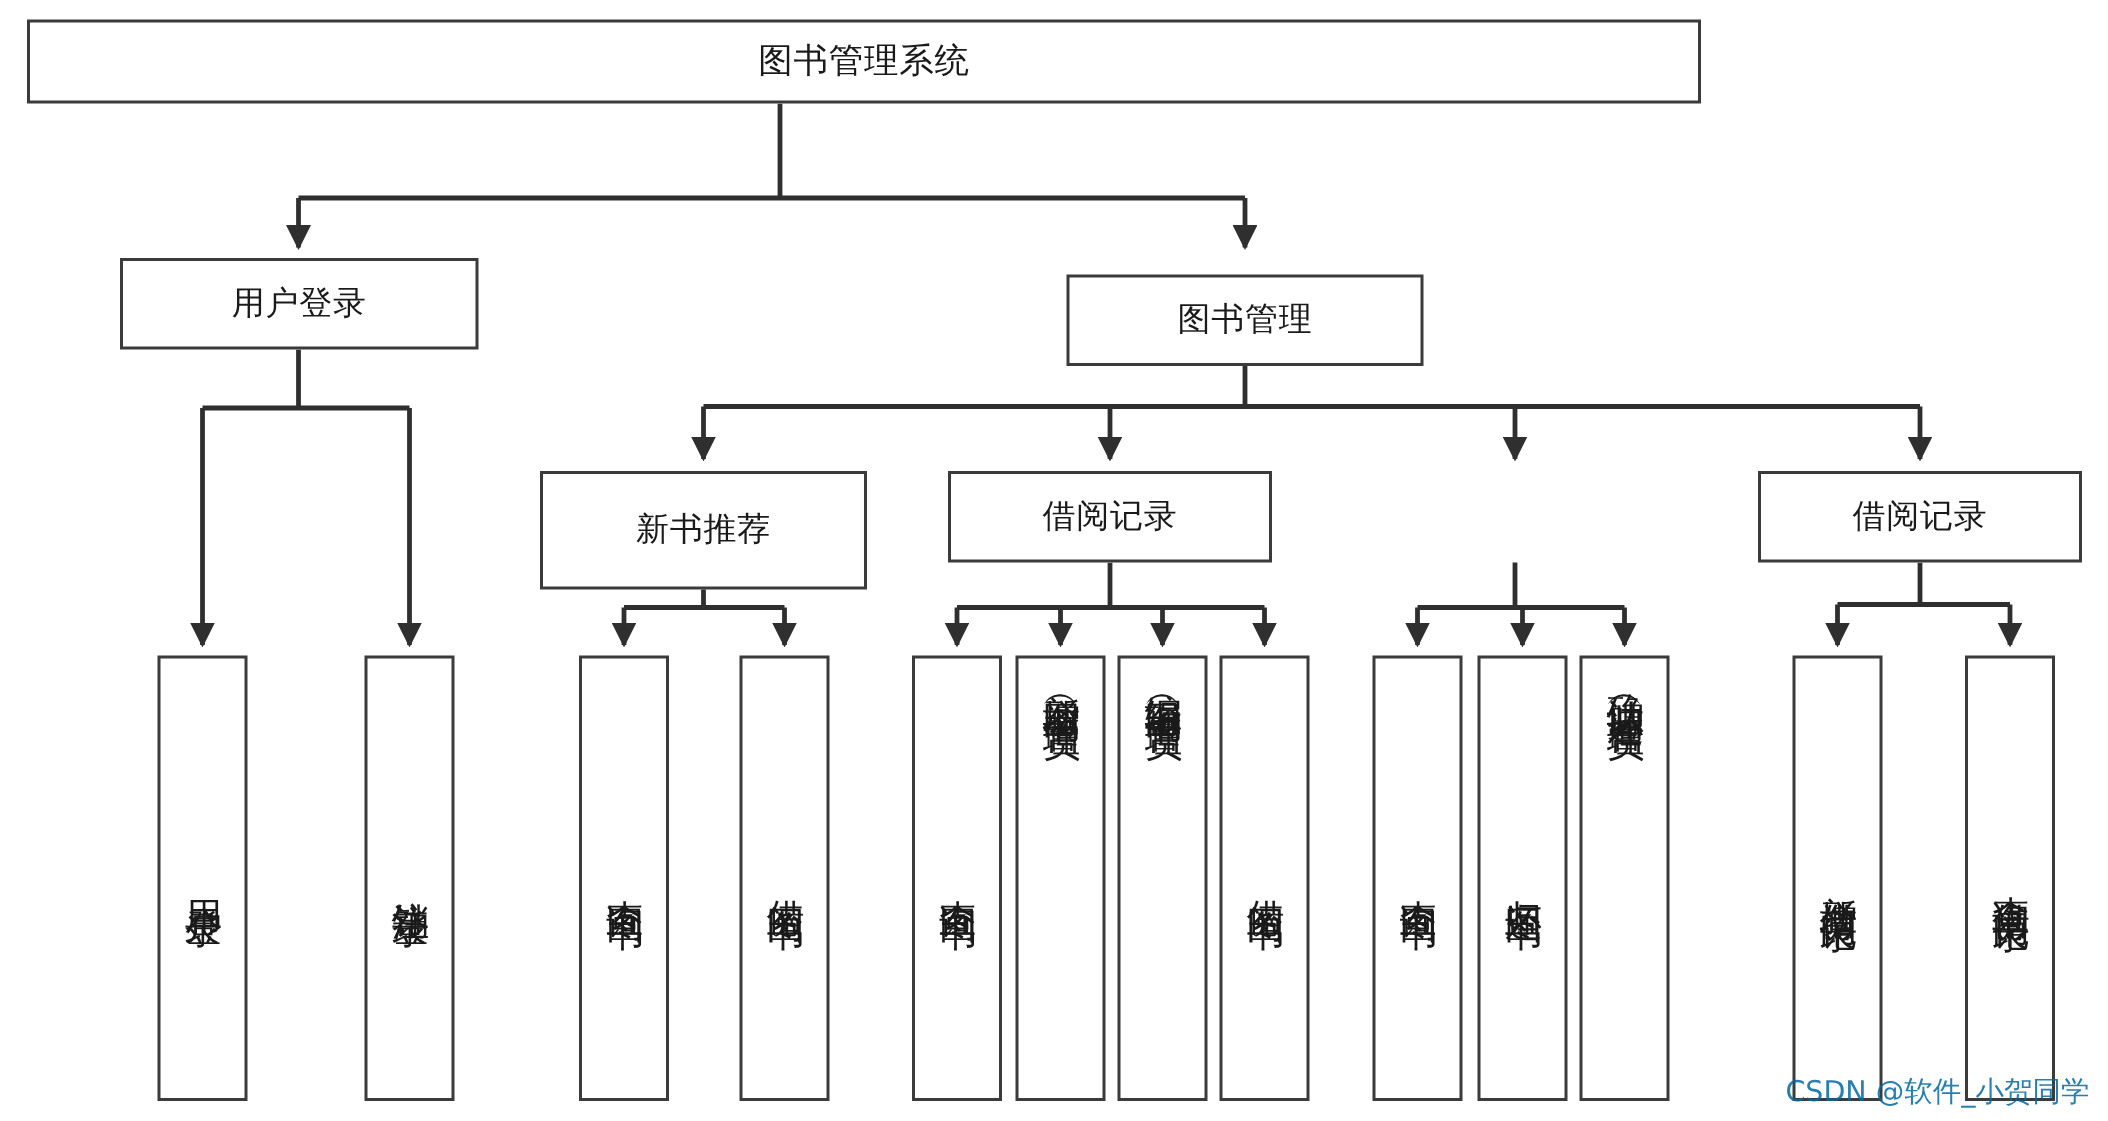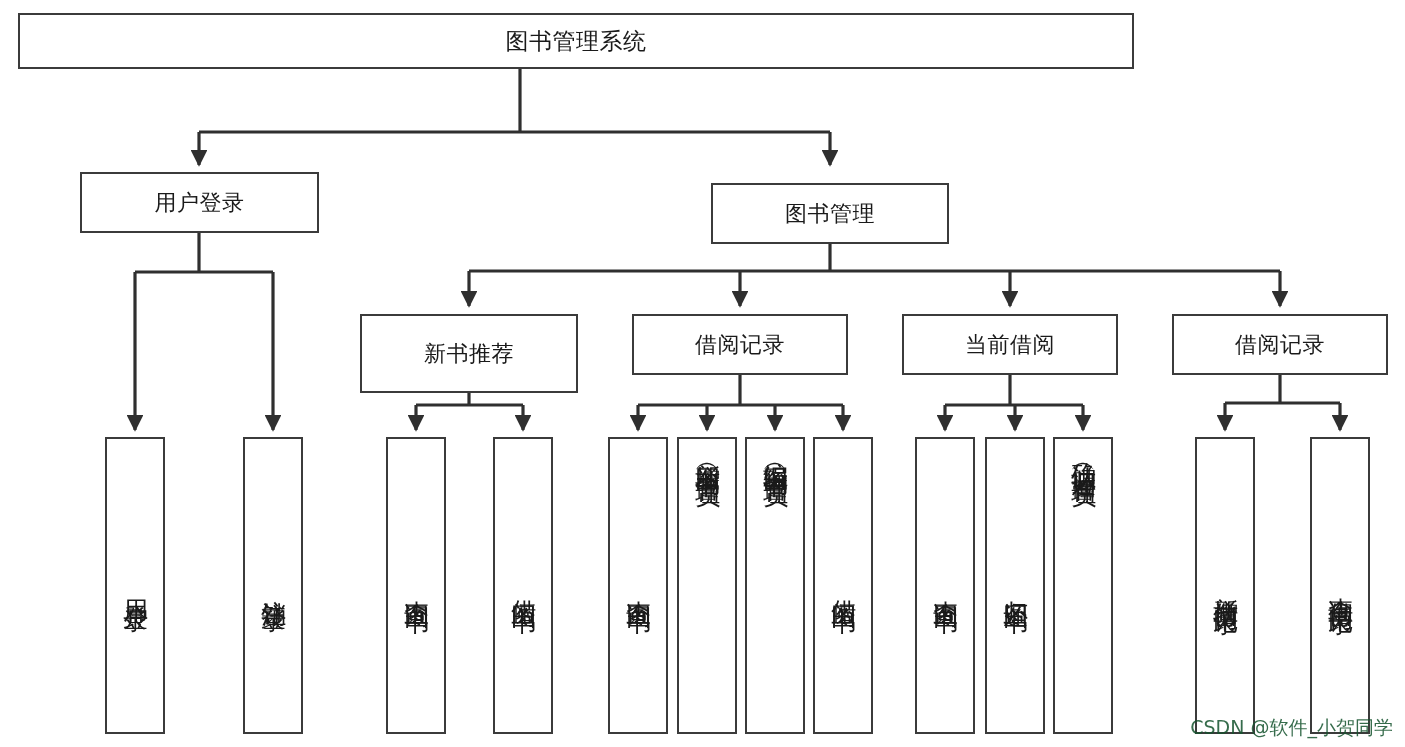--- a/index.html
+++ b/index.html
@@ -63,21 +63,21 @@
   }
   .node.vertical.centered {
     align-items: center;
     padding-top: 0;
   }
   #watermark {
     position: absolute;
     right: 12px;
     bottom: 6px;
     font-size: 19px;
-    color: #14532d;
+    color: #0369a1;
     opacity: 0.85;
     white-space: nowrap;
     font-family: "DejaVu Sans", "Liberation Sans", sans-serif;
     pointer-events: none;
   }
 </style>
 </head>
 <body>
 
 <div id="diagram-root">
@@ -143,23 +143,20 @@
   <div class="node horizontal" style="left:711px; top:172px; width:238px; height:61px;margin-top:11px;">
     <span class="node-label">图书管理</span>
   </div>
 
   <div class="node horizontal" style="left:360px; top:314px; width:218px; height:79px;">
     <span class="node-label">新书推荐</span>
   </div>
   <div class="node horizontal" style="left:632px; top:314px; width:216px; height:61px;">
     <span class="node-label">借阅记录</span>
   </div>
-  <div class="node horizontal" style="left:902px; top:314px; width:216px; height:61px;">
-    <span class="node-label">当前借阅</span>
-  </div>
   <div class="node horizontal" style="left:1172px; top:314px; width:216px; height:61px;align-items:center;">
     <span class="node-label">借阅记录</span>
   </div>
 
   <div class="node vertical centered" style="left:105px; top:437px; width:60px; height:297px;">
     <span class="node-label">用户登录</span>
   </div>
   <div class="node vertical centered" style="left:243px; top:437px; width:60px; height:297px;">
     <span class="node-label">注销登录</span>
   </div>

